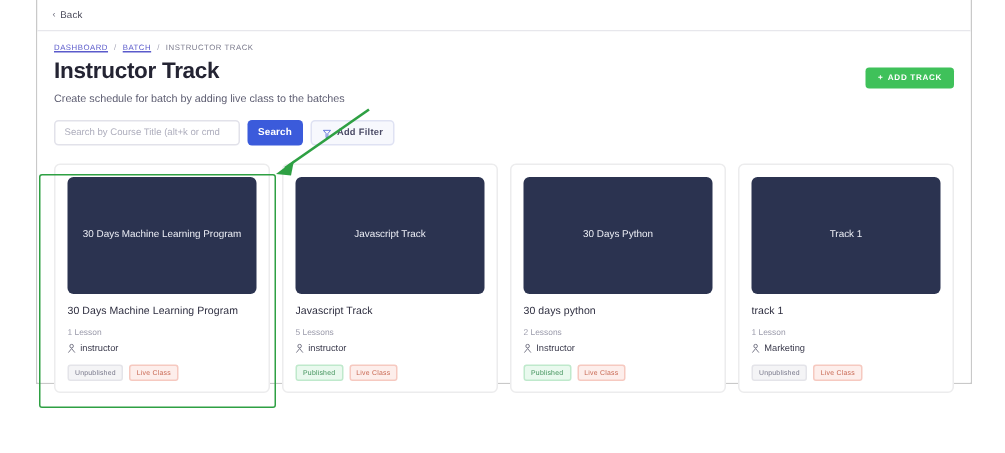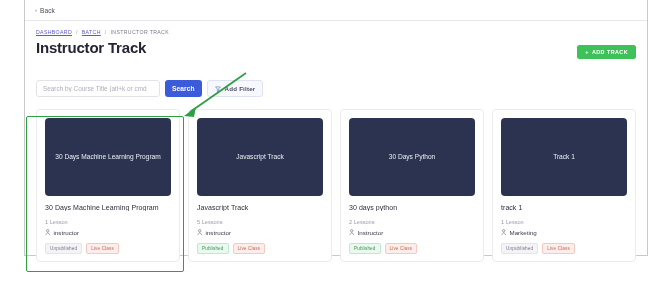--- a/index.html
+++ b/index.html
@@ -154,20 +154,21 @@
 
       <div class="breadcrumb">
         <span class="bc-link">DASHBOARD</span>
         <span class="bc-sep">/</span>
         <span class="bc-link">BATCH</span>
         <span class="bc-sep">/</span>
         <span class="bc-cur">INSTRUCTOR TRACK</span>
       </div>
 
       <div class="title">Instructor Track</div>
+      <div class="subtitle">Create schedule for batch by adding live class to the batches</div>
 
       <button class="add-track">
         <span>+</span>
         <span>ADD TRACK</span>
       </button>
 
       <div class="searchrow">
         <input class="search-input" type="text" placeholder="Search by Course Title (alt+k or cmd" style="">
         <button class="search-btn">
           <span>Search</span>

